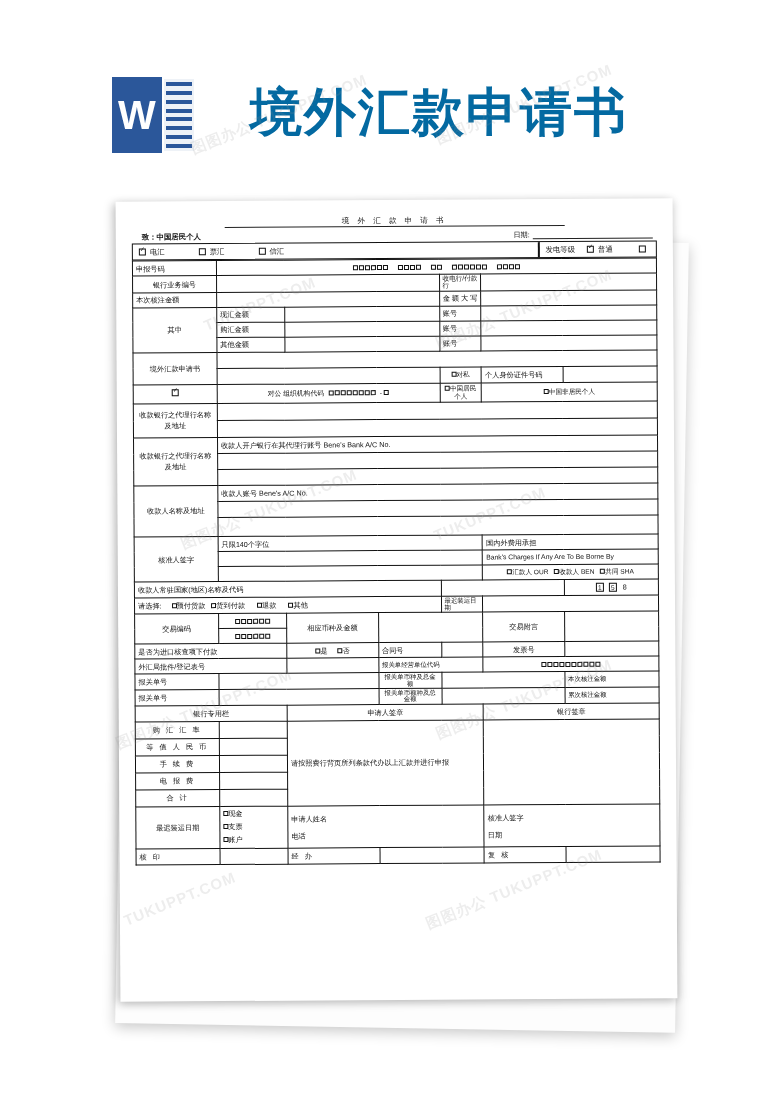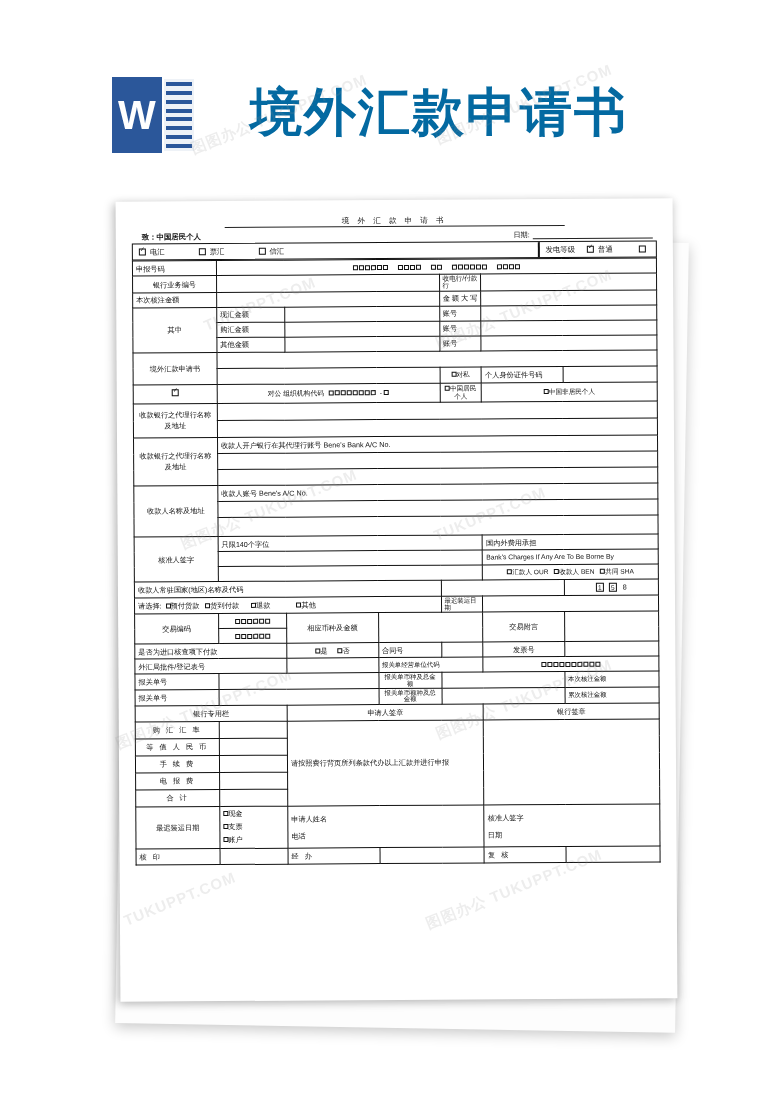--- a/index.html
+++ b/index.html
@@ -322,24 +322,24 @@
         <td class="c thickt outer-r">
           <span class="codebox">1</span>
           <span class="codebox" style="margin-left:3px">5</span>
           <span style="margin-left:4px">8</span>
         </td>
       </tr>
 
       <tr>
         <td class="lblL outer-l" colspan="4" style="height:13px">
           <span>请选择:</span>
-          <span style="margin-left:2px"><i class="box sm"></i><span>预付货款</span></span>
+          <span style="margin-left:8px"><i class="box sm"></i><span>预付货款</span></span>
           <span style="margin-left:4px"><i class="box sm"></i><span>货到付款</span></span>
           <span style="margin-left:10px"><i class="box sm"></i><span>退款</span></span>
-          <span style="margin-left:24px"><i class="box sm"></i><span>其他</span></span>
+          <span style="margin-left:10px"><i class="box sm"></i><span>其他</span></span>
         </td>
         <td class="lblL" style="font-size:6.4px;line-height:1.0">最迟装运日期</td>
         <td colspan="2" class="outer-r"></td>
       </tr>
 
       <tr>
         <td class="lbl outer-l" rowspan="2">交易编码</td>
         <td class="c">
           <span class="boxrun">
                 <i class="box sm"></i>

